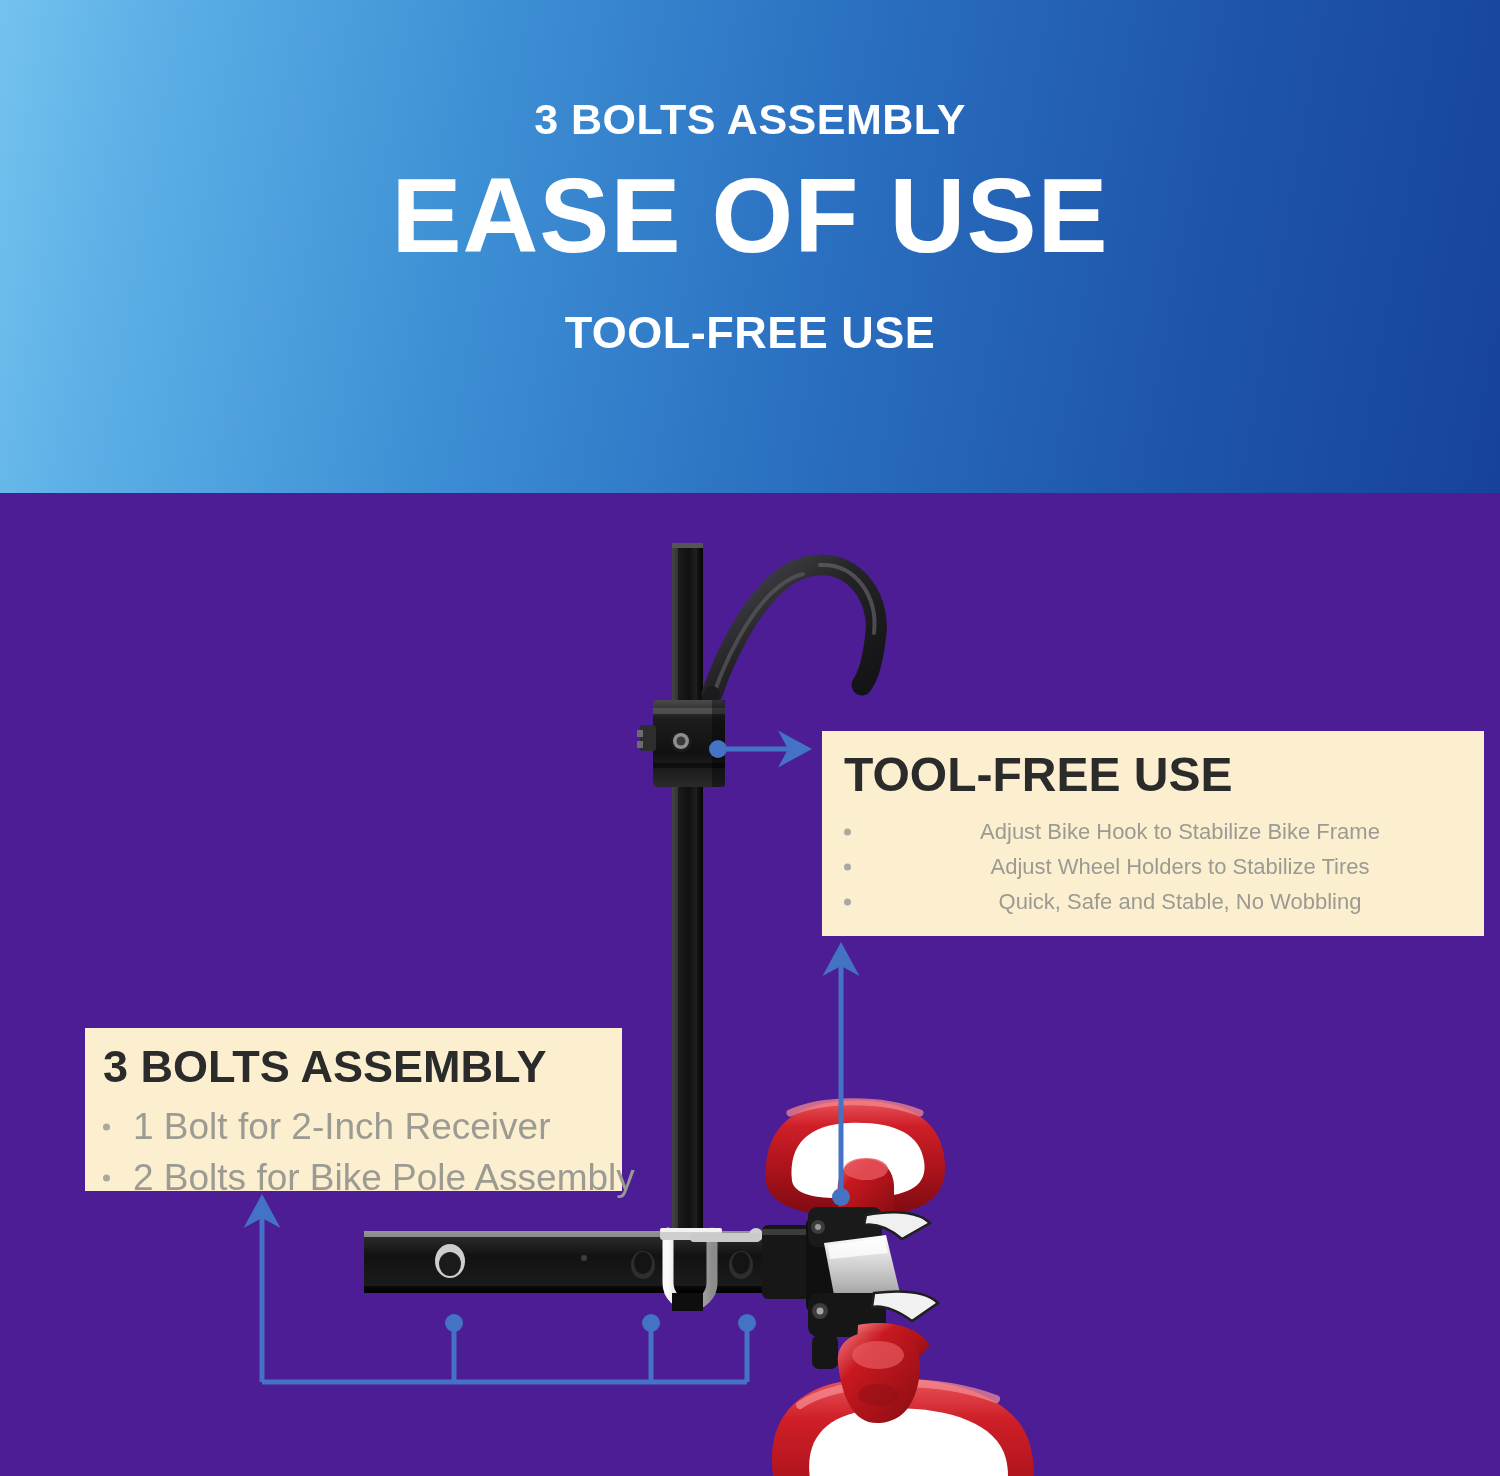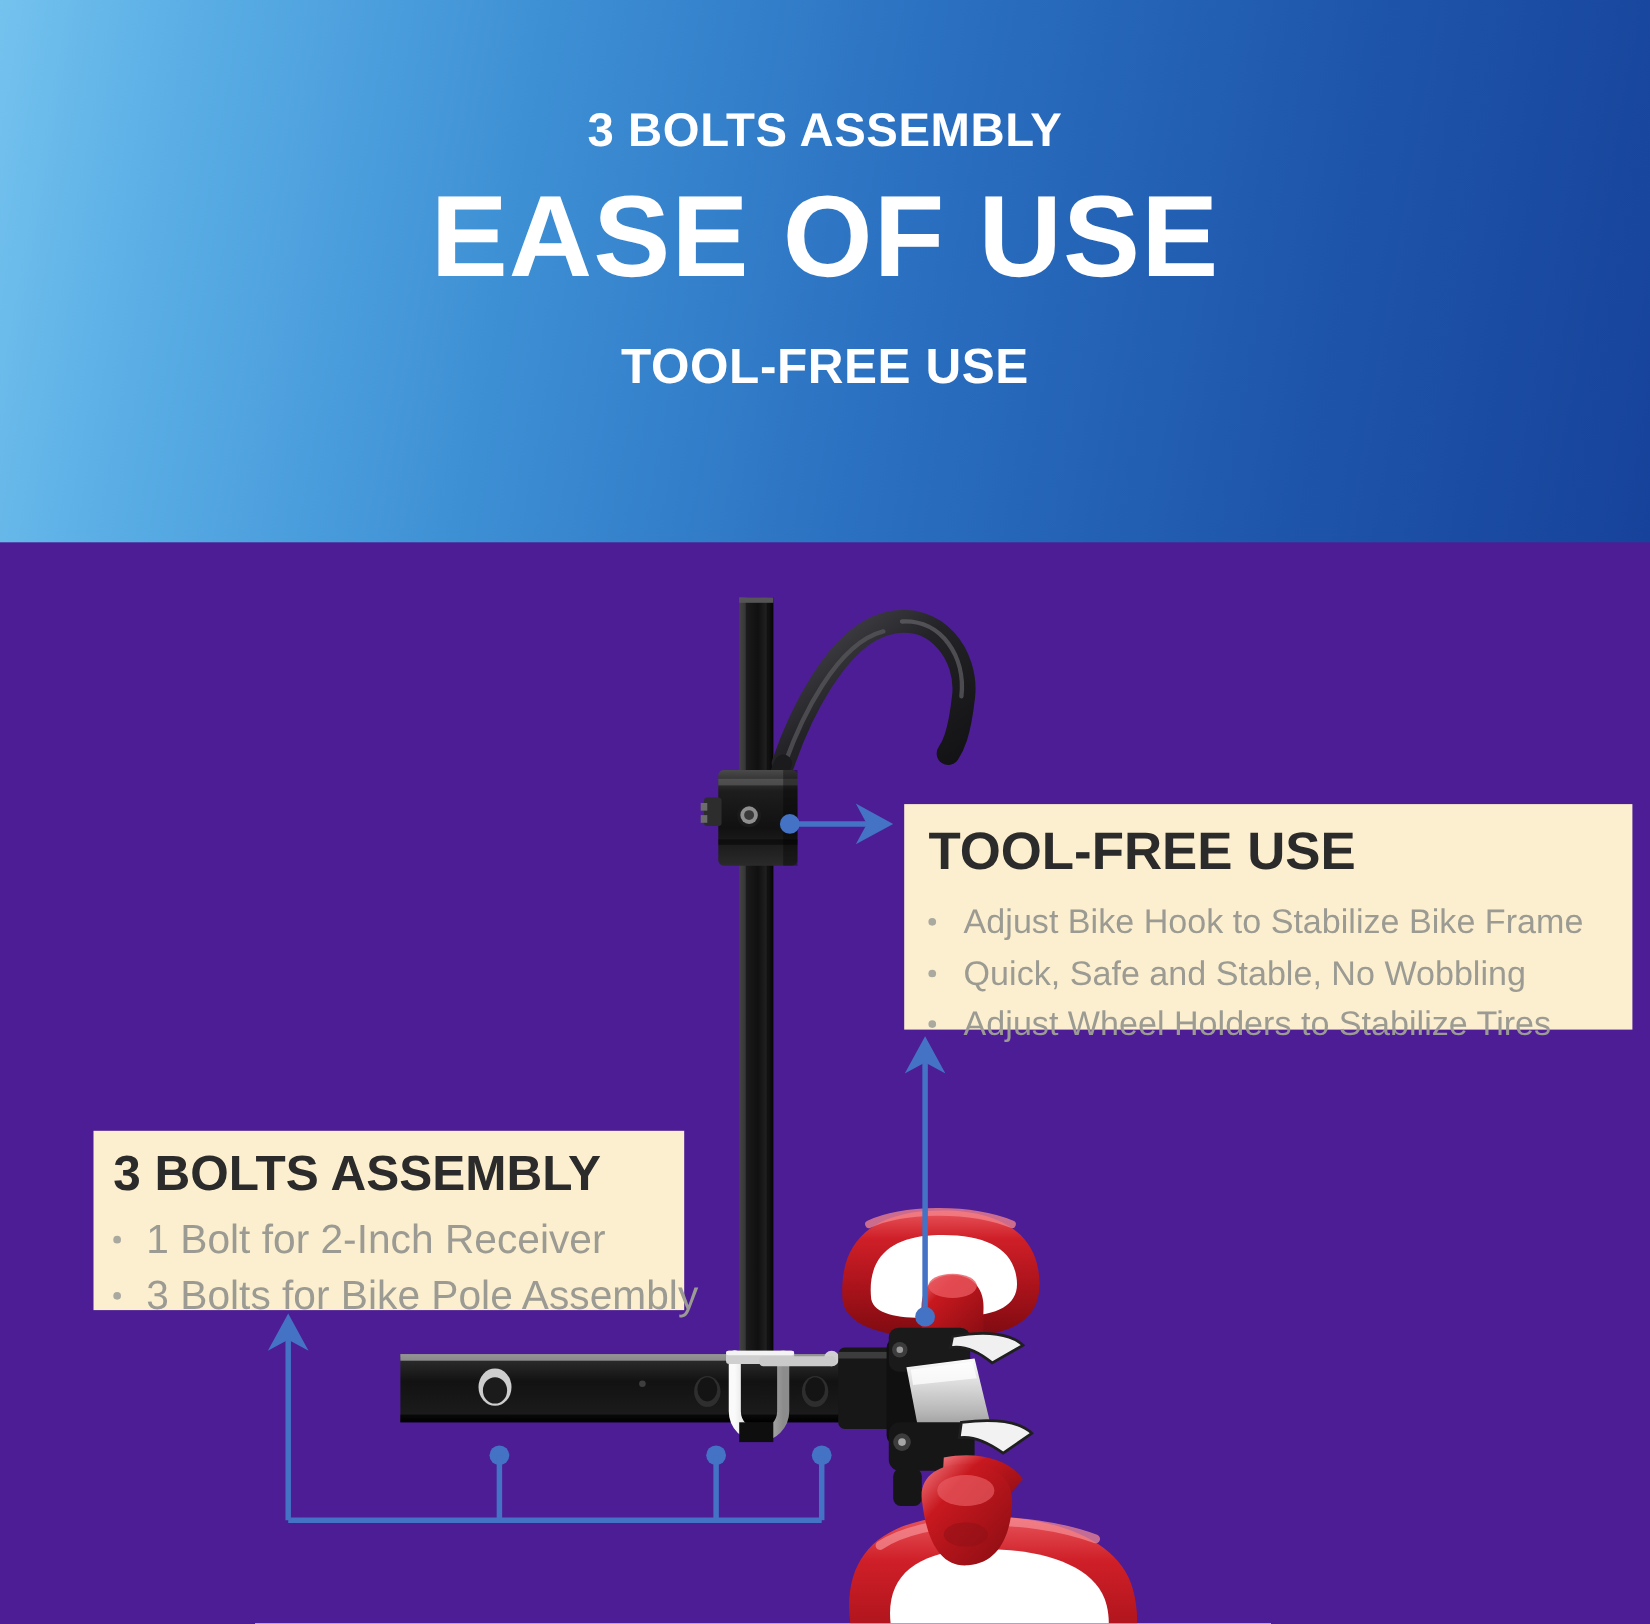--- a/index.html
+++ b/index.html
@@ -103,23 +103,24 @@
   #callout-toolfree {
     left: 822px;
     top: 731px;
     width: 662px;
     height: 205px;
     padding: 20px 0 0 22px;
   }
   #callout-toolfree .callout-title { font-size: 48px; }
   #callout-toolfree .callout-list { margin-top: 19px; }
   #callout-toolfree .callout-list li {
-    font-size: 31px;
+    font-size: 22px;
     padding-left: 32px;
     margin-bottom: 7px;
+    text-align: center;
   }
 
   
   #callout-bolts {
     left: 85px;
     top: 1028px;
     width: 537px;
     height: 163px;
     padding: 16px 0 0 18px;
   }
@@ -353,36 +354,36 @@
 
   <div class="callout" id="callout-toolfree">
     <div class="callout-title">TOOL-FREE USE</div>
     <ul class="callout-list">
       <li>
         <span class="bullet"></span>
         <span>Adjust Bike Hook to Stabilize Bike Frame</span>
       </li>
       <li>
         <span class="bullet"></span>
+        <span>Adjust Wheel Holders to Stabilize Tires</span>
+      </li>
+      <li>
+        <span class="bullet"></span>
         <span>Quick, Safe and Stable, No Wobbling</span>
-      </li>
-      <li>
-        <span class="bullet"></span>
-        <span>Adjust Wheel Holders to Stabilize Tires</span>
       </li>
     </ul>
   </div>
 
   <div class="callout" id="callout-bolts">
     <div class="callout-title">3 BOLTS ASSEMBLY</div>
     <ul class="callout-list">
       <li>
         <span class="bullet"></span>
         <span>1 Bolt for 2-Inch Receiver</span>
       </li>
       <li>
         <span class="bullet"></span>
-        <span>3 Bolts for Bike Pole Assembly</span>
+        <span>2 Bolts for Bike Pole Assembly</span>
       </li>
     </ul>
   </div>
 
 </div>
 
 </body></html>

